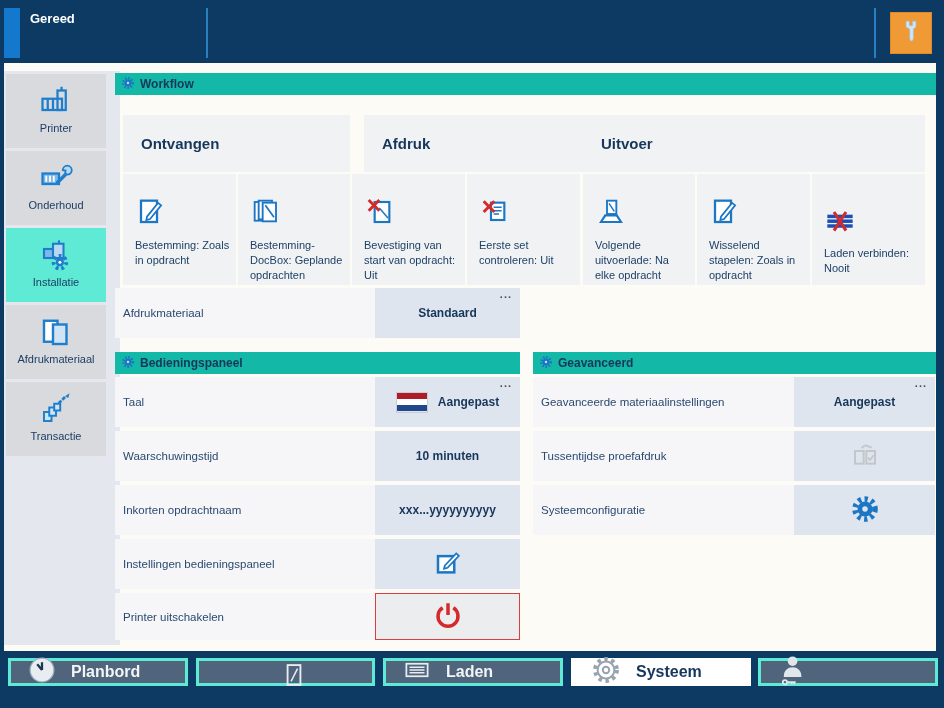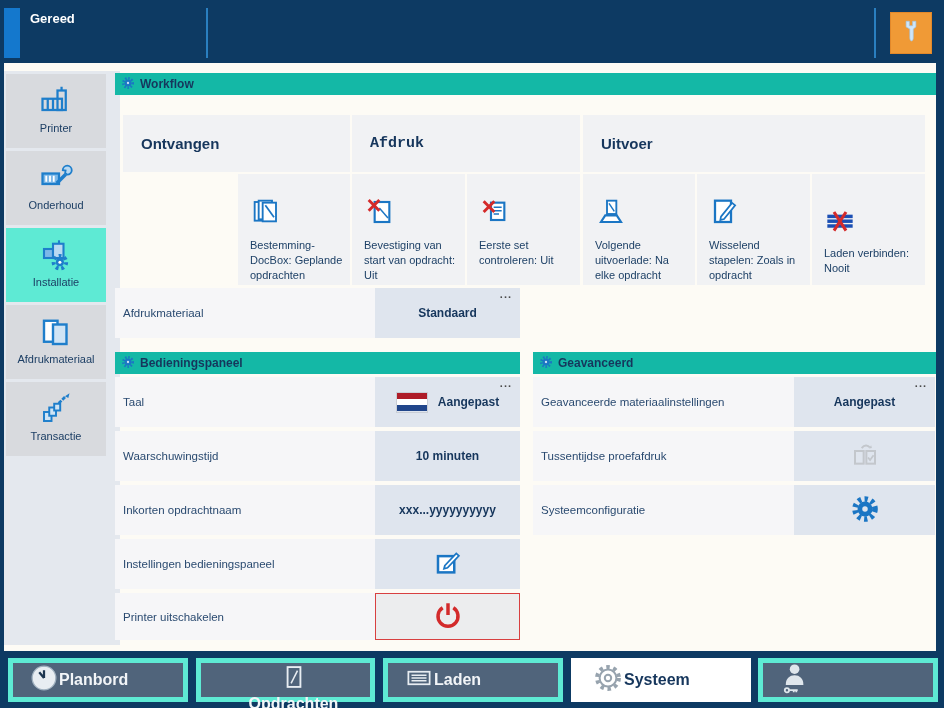--- a/index.html
+++ b/index.html
@@ -35,22 +35,22 @@
   .row-label{background:#f6f6f8;display:flex;align-items:center;padding-left:8px;
              box-sizing:border-box;font-size:11.5px;color:#2a4a70;}
   .row-value{background:#dfe5ee;display:flex;align-items:center;justify-content:center;
              font-size:12px;font-weight:bold;color:#16365c;cursor:pointer;box-sizing:border-box;}
   .more{position:absolute;top:0px;right:8px;font-size:11px;font-weight:bold;color:#4a4a4a;letter-spacing:1px;}
   .danger{border:1px solid #d84040;background:#ecedee;}
   .flag{width:30px;height:19px;border:1px solid #c9ced6;margin-right:10px;display:inline-block;}
   .flag div{height:33.3%;}
   
   .bottombar{left:0;top:651px;width:944px;height:57px;background:#0d3a63;}
-  .tab{top:7px;height:44px;background:#50647b;border:5px solid #5eead4;box-sizing:border-box;
-       display:flex;align-items:center;padding-left:16px;cursor:pointer;}
+  .tab{top:7px;height:28px;background:#50647b;border:3px solid #5eead4;box-sizing:border-box;
+       display:flex;align-items:center;gap:14px;padding-left:16px;cursor:pointer;}
   .tab .lbl{color:#f2f5f8;font-size:16px;font-weight:bold;}
   .tab.selected{background:#ffffff;border-color:#ffffff;}
   .tab.selected .lbl{color:#16365c;}
 </style>
 </head>
 <body>
 
 <div class="screen">
 
   <div class="abs edge" style="left:0;top:0;width:4px;height:708px;"></div>
@@ -136,27 +136,36 @@
         <circle cx="12" cy="12" r="6" fill="#1b76c4"></circle>
           <circle cx="12" cy="12" r="2" fill="#cde3f3"></circle>
       </svg>
     </span>
     <span>Workflow</span>
   </div>
 
   <div class="abs group-head" style="left:123px;top:115px;width:227px;height:57px;">
     <span>Ontvangen</span>
   </div>
-  <div class="abs group-head" style="left:352px;top:115px;width:228px;height:57px;font-family:Liberation Mono, monospace;">
+  <div class="abs group-head" style="left:364px;top:115px;width:228px;height:57px;">
     <span>Afdruk</span>
   </div>
   <div class="abs group-head" style="left:583px;top:115px;width:342px;height:57px;">
     <span>Uitvoer</span>
   </div>
 
+  <div class="abs wf-item" style="left:123px;top:174px;width:113px;height:111px;">
+    <span class="ic">
+      <svg width="32" height="32" viewBox="0 0 24 24">
+        <rect x="4.5" y="3.5" width="12" height="16" fill="#fff" stroke="#1b76c4" stroke-width="1.7"></rect>
+        <path d="M9 15.5L17.3 5.2l2.3 1.8-8.3 10.3-2.8.7z" fill="#fff" stroke="#1b76c4" stroke-width="1.3"></path>
+      </svg>
+    </span>
+    <span class="lbl">Bestemming: Zoals in opdracht</span>
+  </div>
   <div class="abs wf-item" style="left:238px;top:174px;width:112px;height:111px;">
     <span class="ic">
       <svg width="32" height="32" viewBox="0 0 24 24">
         <rect x="3.5" y="4.5" width="10" height="14" fill="#fff" stroke="#1b76c4" stroke-width="1.4"></rect>
         <rect x="6.5" y="3.5" width="10" height="14" fill="#fff" stroke="#1b76c4" stroke-width="1.4"></rect>
         <rect x="9.5" y="5" width="10" height="14" fill="#fff" stroke="#1b76c4" stroke-width="1.4"></rect>
         <path d="M11.5 7l6.5 9" stroke="#1b76c4" stroke-width="1.3"></path>
       </svg>
     </span>
     <span class="lbl">Bestemming-DocBox: Geplande opdrachten</span>

